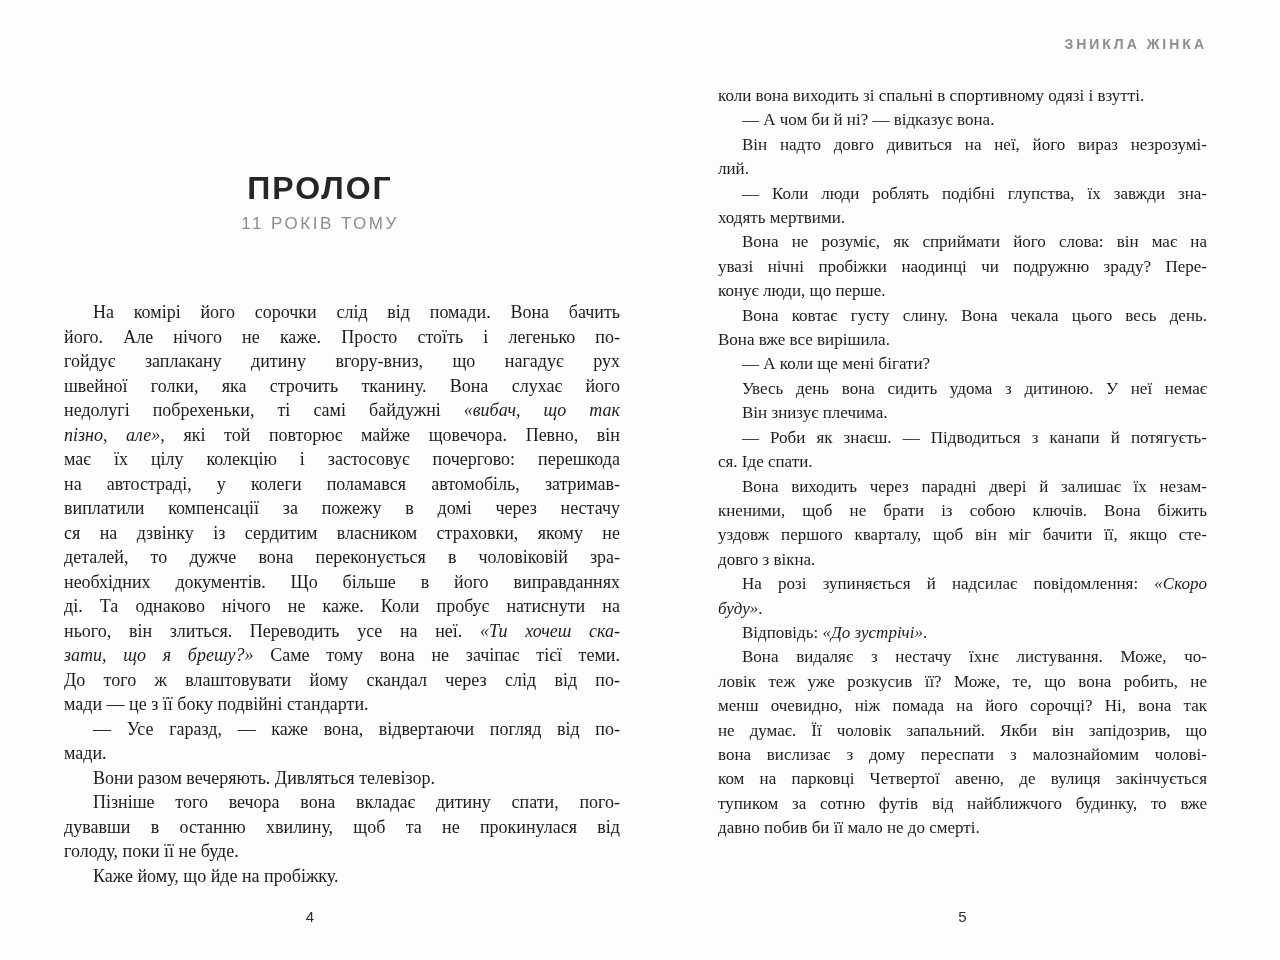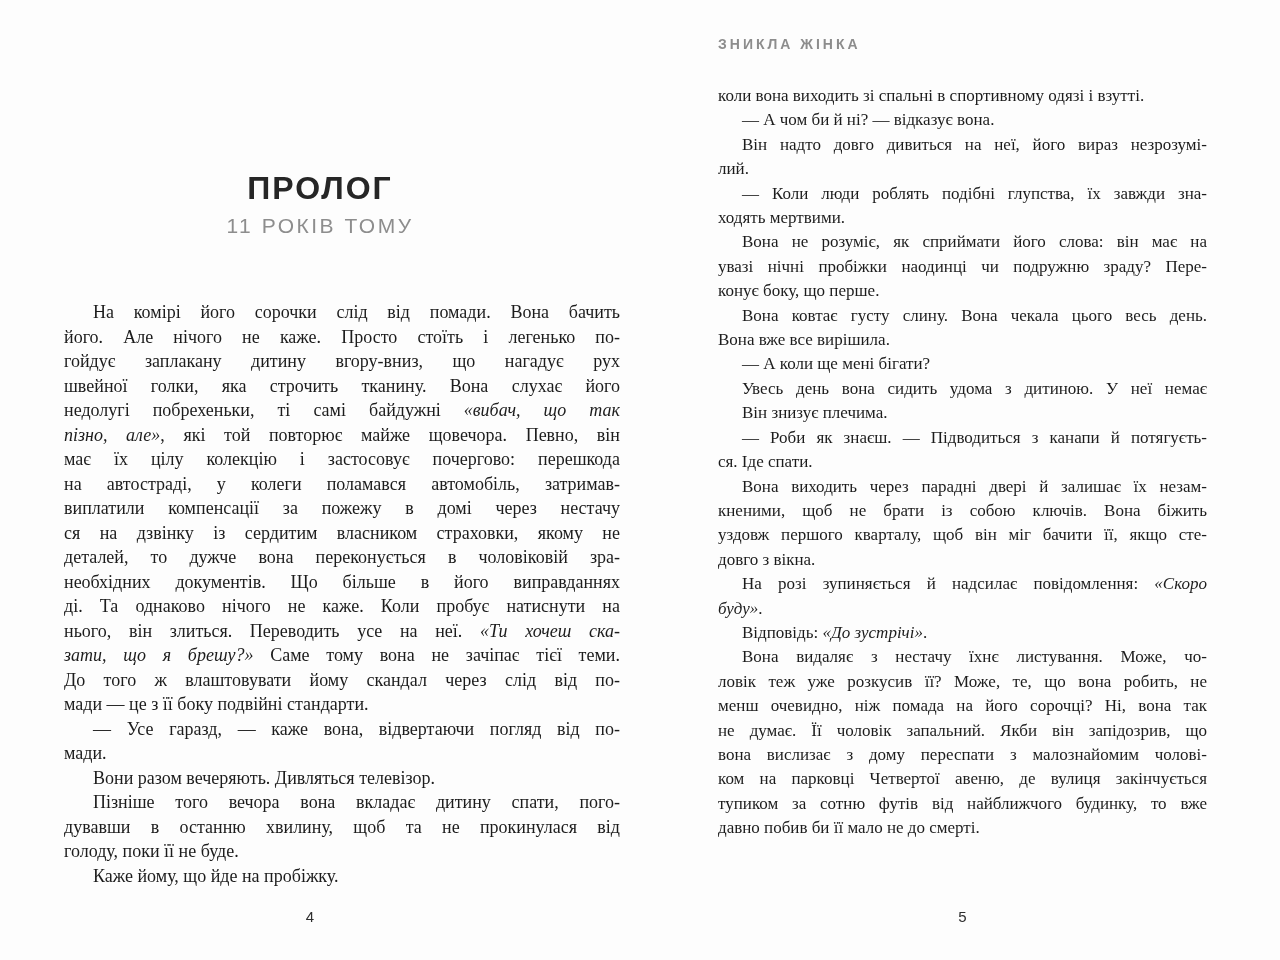--- a/index.html
+++ b/index.html
@@ -25,30 +25,30 @@
     margin: 0;
     font-family: "Liberation Sans", "DejaVu Sans", sans-serif;
     font-weight: bold;
     font-size: 32px;
     letter-spacing: 2px;
     color: #262626;
   }
   .chapter-sub {
     margin-top: 7px;
     font-family: "Liberation Sans", "DejaVu Sans", sans-serif;
-    font-size: 21px;
+    font-size: 17px;
     letter-spacing: 2.5px;
     color: #8d8d8d;
   }
 
   
   .running-header {
     position: absolute;
     top: 36px; left: 78px; width: 489px;
-    text-align: left;
+    text-align: right;
     font-family: "Liberation Sans", "DejaVu Sans", sans-serif;
     font-weight: bold;
     font-size: 14px;
     letter-spacing: 3px;
     color: #8d8d8d;
   }
 
   
   .body-text { position: absolute; }
   .body-left  { top: 300px; left: 64px; width: 556px; font-size: 18px;  line-height: 24.5px; }
@@ -135,21 +135,21 @@
           <div class="line first"><span>Він надто довго дивиться на неї, його вираз незрозумі-</span></div>
           <div class="line last"><span>лий.</span></div>
         </div>
         <div class="paragraph">
           <div class="line first"><span>— Коли люди роблять подібні глупства, їх завжди зна-</span></div>
           <div class="line last"><span>ходять мертвими.</span></div>
         </div>
         <div class="paragraph">
           <div class="line first"><span>Вона не розуміє, як сприймати його слова: він має на</span></div>
           <div class="line"><span>увазі нічні пробіжки наодинці чи подружню зраду? Пере-</span></div>
-          <div class="line last"><span>конує боку, що перше.</span></div>
+          <div class="line last"><span>конує люди, що перше.</span></div>
         </div>
         <div class="paragraph">
           <div class="line first"><span>Вона ковтає густу слину. Вона чекала цього весь день.</span></div>
           <div class="line last"><span>Вона вже все вирішила.</span></div>
         </div>
         <div class="paragraph">
           <div class="line first last"><span>— А коли ще мені бігати?</span></div>
         </div>
         <div class="paragraph">
           <div class="line first"><span>Увесь день вона сидить удома з дитиною. У неї немає</span></div>

